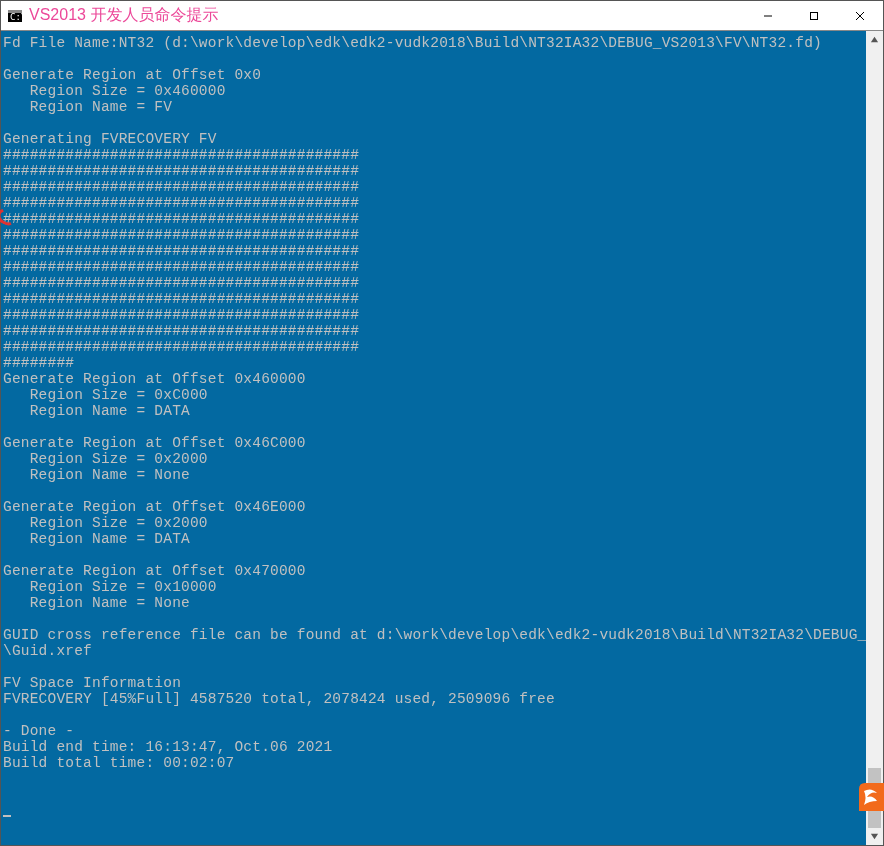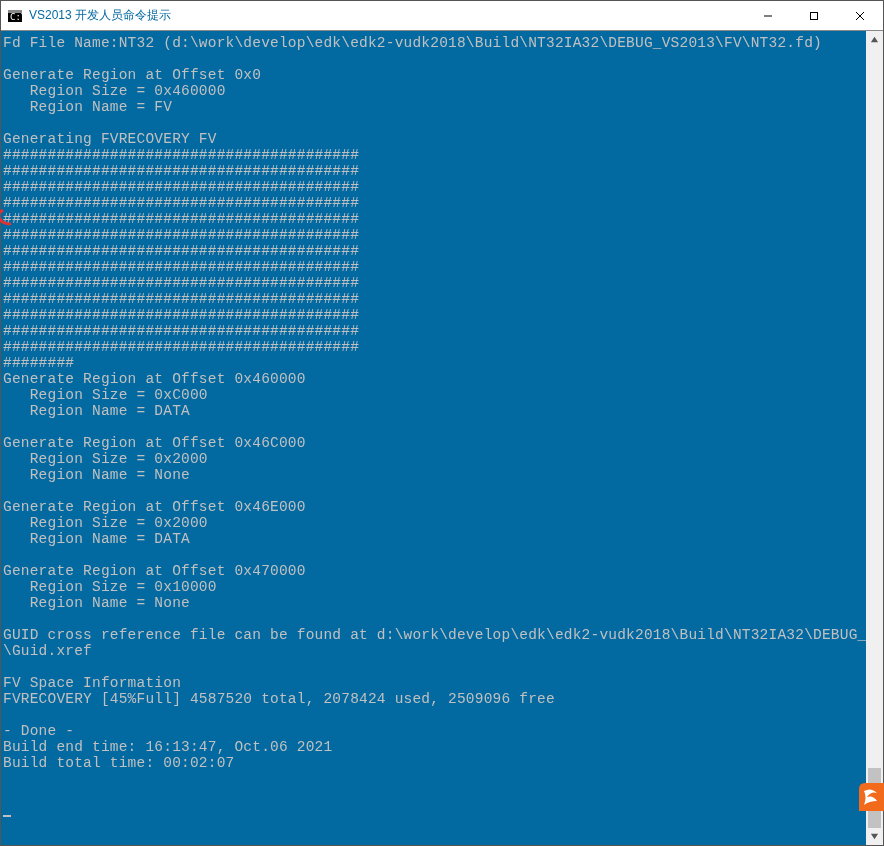--- a/index.html
+++ b/index.html
@@ -2,21 +2,21 @@
 <html><head>
 <meta charset="utf-8">
 <style>
   * { margin:0; padding:0; box-sizing:border-box; }
   html,body { width:884px; height:846px; font-family:"Segoe UI",Tahoma,sans-serif; background:#fff; overflow:hidden; }
 
   .window   { width:884px; height:846px; border:1px solid #555; display:flex; flex-direction:column; background:#000; position:relative;}
   .titlebar { height:30px; background:#fff; display:flex; align-items:center; justify-content:space-between; border-bottom:1px solid #888; user-select:none; }
   .title-left { display:flex; align-items:center; gap:6px; padding-left:6px; }
   .title-icon { width:16px; height:16px; display:flex; align-items:center; justify-content:center; }
-  .title-text { font-size:12px; color:#0369a1; }
+  .title-text { font-size:16px; color:#ec4899; }
   .title-buttons { display:flex; height:100%; }
   .tbtn { width:46px; height:100%; display:flex; align-items:center; justify-content:center; font-size:10px; color:#000; }
   .tbtn svg { stroke:#000; }
 
   .client { flex:1; display:flex; background:#0369a1; }
   .terminal { flex:1; padding:4px 2px 2px 2px; font-family:"Consolas","Courier New",monospace; font-size:14.5px; line-height:16px; color:#c0c0c0; white-space:pre; overflow:hidden; letter-spacing:0.2px;}
   .scrollbar { width:17px; background:#f0f0f0; display:flex; flex-direction:column; align-items:center; justify-content:space-between; }
   .sb-btn { width:17px; height:17px; background:#f0f0f0; display:flex; align-items:center; justify-content:center; font-size:8px; color:#555;}
   .sb-track { flex:1; width:100%; background:#f0f0f0; position:relative; }
   .sb-thumb { position:absolute; bottom:0; left:2px; width:13px; height:60px; background:#c2c2c2; }

